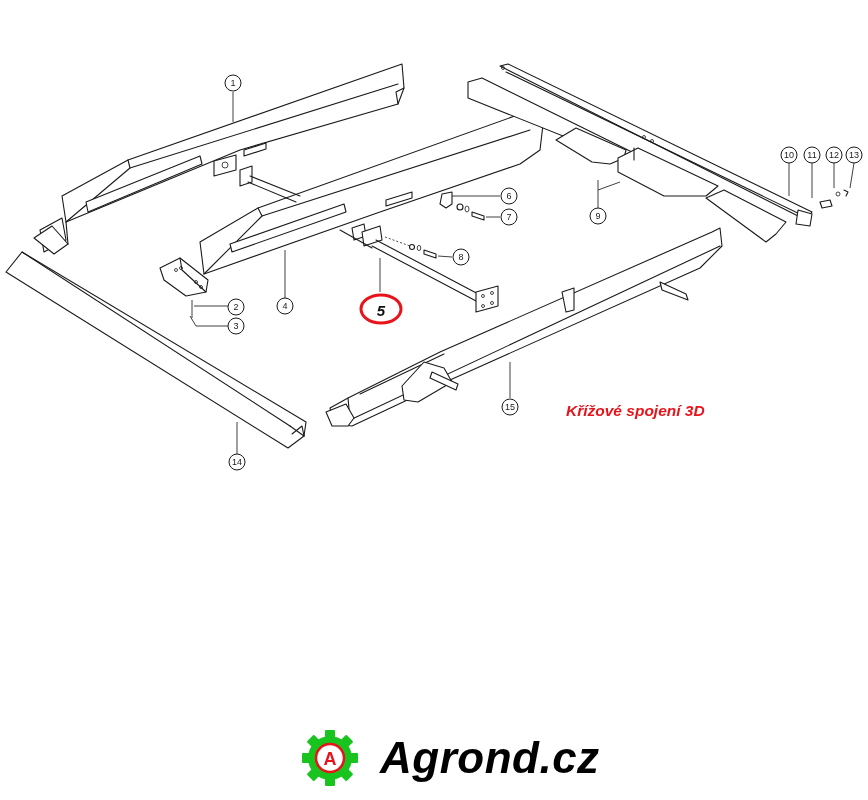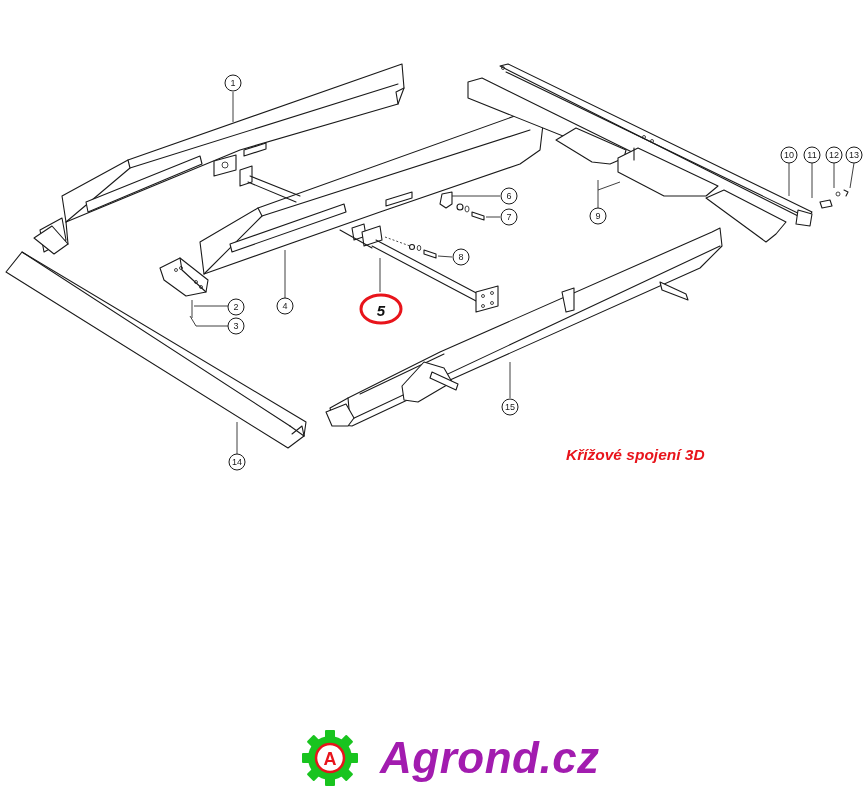--- a/index.html
+++ b/index.html
@@ -6,23 +6,23 @@
   body { width:868px; height:800px; position:relative; overflow:hidden; font-family:"Liberation Sans", sans-serif; }
   #diagram { position:absolute; left:0; top:0; width:868px; height:800px; }
   .ln { fill:none; stroke:#1a1a1a; stroke-width:1.1; stroke-linejoin:round; stroke-linecap:round; }
   .fill { fill:#ffffff; stroke:#1a1a1a; stroke-width:1.1; stroke-linejoin:round; }
   .thin { fill:none; stroke:#1a1a1a; stroke-width:0.8; }
   .lead { fill:none; stroke:#2a2a2a; stroke-width:0.9; }
   .callout circle { fill:#ffffff; stroke:#1a1a1a; stroke-width:1; }
   .callout text { font-family:"Liberation Sans", sans-serif; font-size:9px; fill:#1a1a1a; text-anchor:middle; dominant-baseline:central; }
   .hl-ring { fill:none; stroke:#e8141b; stroke-width:3; }
   .hl-text { font-family:"Liberation Sans", sans-serif; font-weight:bold; font-style:italic; font-size:15px; fill:#111; text-anchor:middle; dominant-baseline:central; }
-  .part-label { position:absolute; left:566px; top:400px; color:#e8141b; font-family:"Liberation Sans", sans-serif; font-weight:bold; font-style:italic; font-size:15.5px; line-height:22px;margin-top:44px; }
+  .part-label { position:absolute; left:566px; top:400px; color:#e8141b; font-family:"Liberation Sans", sans-serif; font-weight:bold; font-style:italic; font-size:15.5px; line-height:22px; }
   .logo { position:absolute; left:300px; top:728px; display:flex; align-items:center; }
-  .logo-name { color:#a21caf; font-family:"Liberation Sans", sans-serif; font-weight:bold; font-style:italic; font-size:44px; margin-left:20px; letter-spacing:0.5px; }
+  .logo-name { color:#000000; font-family:"Liberation Sans", sans-serif; font-weight:bold; font-style:italic; font-size:44px; margin-left:20px; letter-spacing:0.5px; }
 </style>
 </head>
 <body>
 
 <svg id="diagram" viewBox="0 0 868 800" xmlns="http://www.w3.org/2000/svg">
 
   <g>
     <path class="fill" d="M62,196 L128,160 L402,64 L404,88 L398,104 L240,150 L66,222 Z"></path>
     <path class="ln" d="M128,160 L130,168 L66,222"></path>
     <path class="ln" d="M130,168 L398,84"></path>

